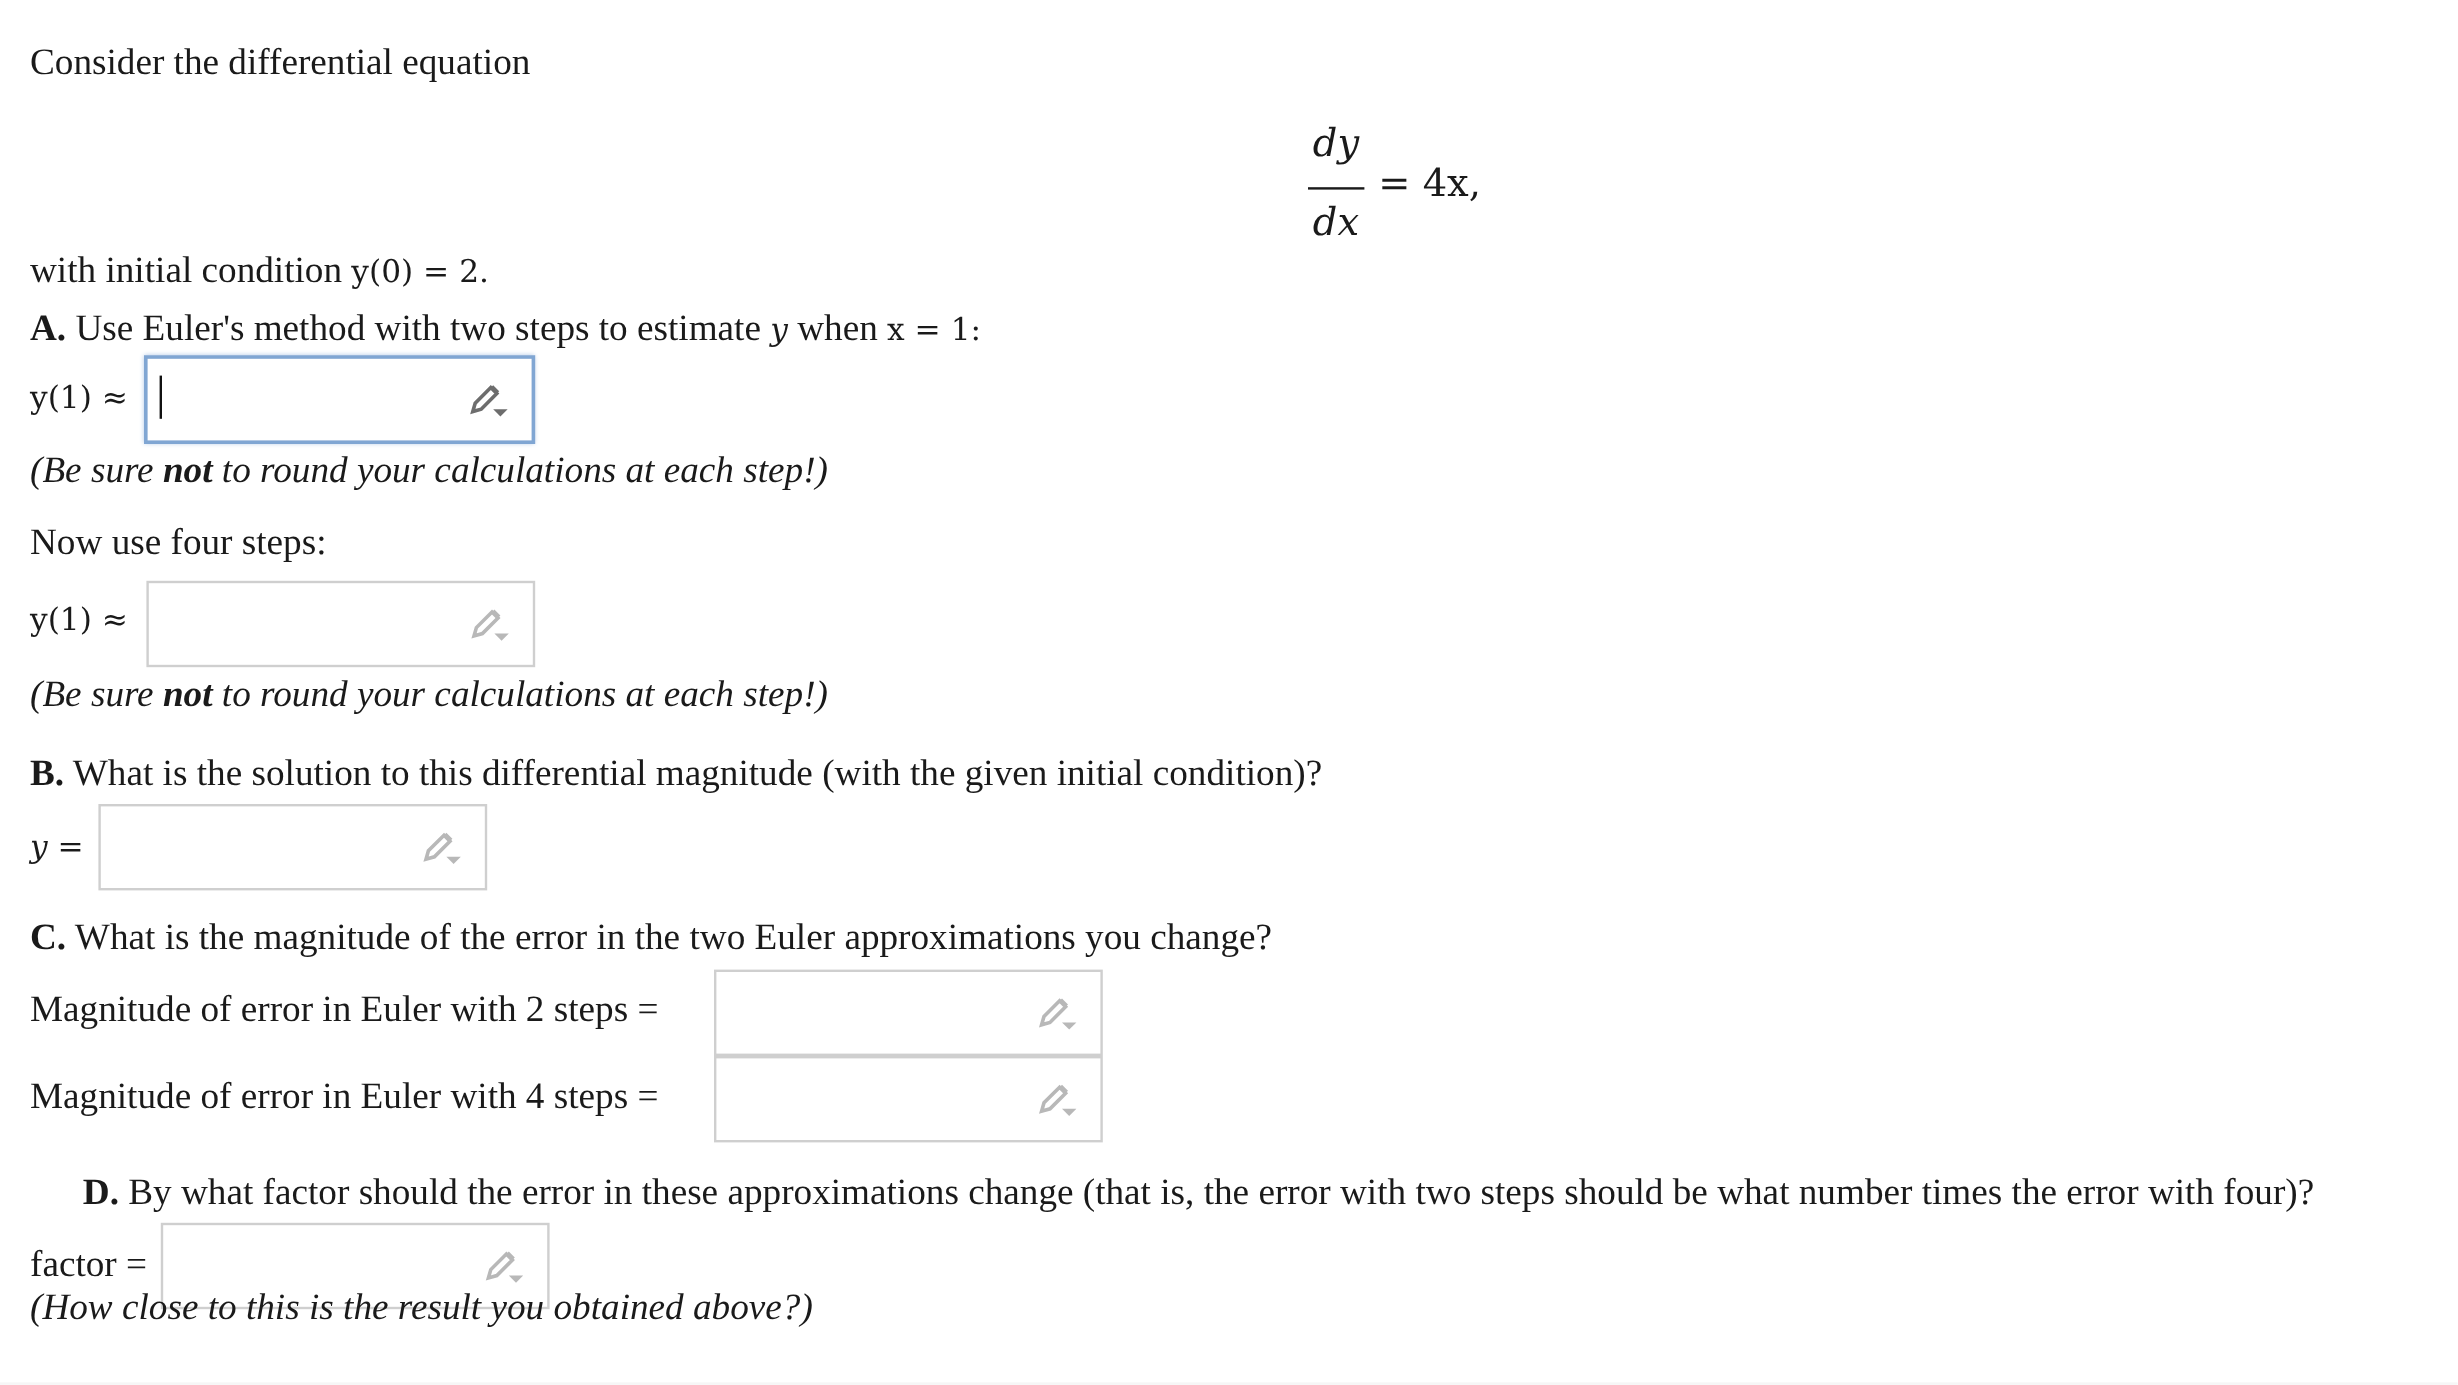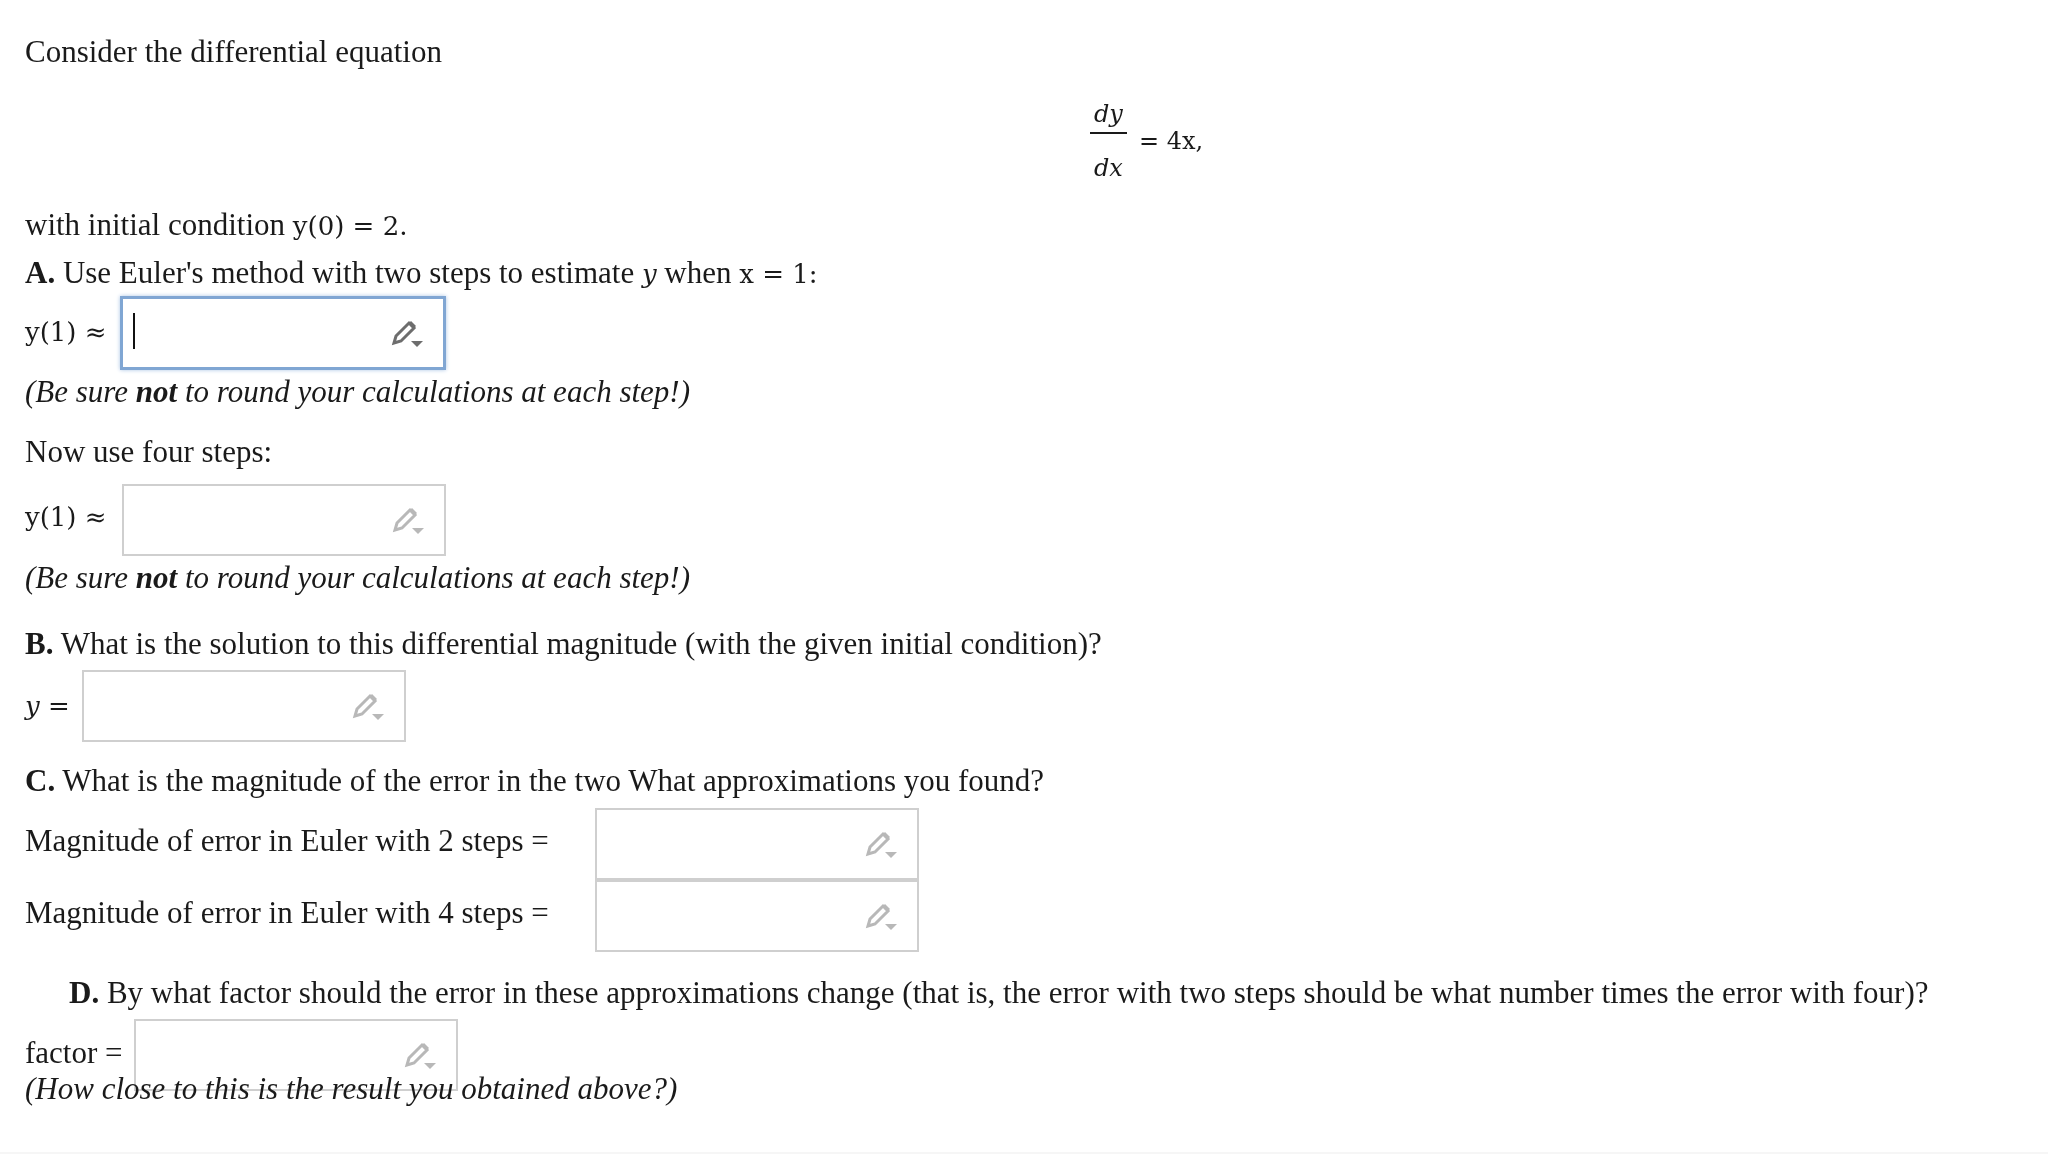--- a/index.html
+++ b/index.html
@@ -33,30 +33,30 @@
     .mi { font-style: italic; }
     .bold { font-weight: bold; }
     .ital { font-style: italic; }
     .eq-display {
       position: absolute;
       left: 1090px;
       top: 100px;
       display: flex;
       align-items: center;
       font-family: "DejaVu Serif", serif;
-      font-size: 24px;
+      font-size: 32px;
     }
     .frac {
       display: inline-flex;
       flex-direction: column;
       align-items: center;
       margin-right: 12px;
     }
     .frac .num { padding: 0 4px 4px; font-style: italic; }
-    .frac .den { padding: 20px 4px 0; border-top: 2px solid #1a1a1a; font-style: italic; }
+    .frac .den { padding: 8px 4px 0; border-top: 2px solid #1a1a1a; font-style: italic; margin-top: 14px; }
     .answer-box {
       position: absolute;
       height: 68px;
       background: #fff;
       border: 2px solid #cfcfcf;
       box-sizing: border-box;
     }
     .answer-box.focused {
       border: 3px solid #80a6d3;
       box-shadow: 0 0 4px #a9c4e4;
@@ -160,21 +160,21 @@
 <div class="answer-box" style="left:82px; top:670px; width:324px; height:72px;">
   <input type="text" value="" style="">
   <svg class="pencil" viewBox="0 0 34 30">
     <path d="M3 24 L5 17 L18 4 L23 9 L10 22 Z" fill="none" stroke="#b8b8b8" stroke-width="3"></path>
     <path d="M18 4 L20 2 L25 7 L23 9 Z" fill="#b8b8b8"></path>
     <path d="M20 22 L32 22 L26 28 Z" fill="#b8b8b8"></path>
   </svg>
 </div>
 
 <div class="line" style="top:761px;">
-  <span class="bold">C.</span><span> What is the magnitude of the error in the two What approximations you found?</span>
+  <span class="bold">C.</span><span> What is the magnitude of the error in the two Euler approximations you change?</span>
 </div>
 
 <div class="line" style="top:821px;text-align:right;">
   <span>Magnitude of error in Euler with 2 steps =</span>
 </div>
 <div class="answer-box" style="left:595px; top:808px; width:324px; height:72px;">
   <input type="text" value="" style="">
   <svg class="pencil" viewBox="0 0 34 30">
     <path d="M3 24 L5 17 L18 4 L23 9 L10 22 Z" fill="none" stroke="#b8b8b8" stroke-width="3"></path>
     <path d="M18 4 L20 2 L25 7 L23 9 Z" fill="#b8b8b8"></path>

